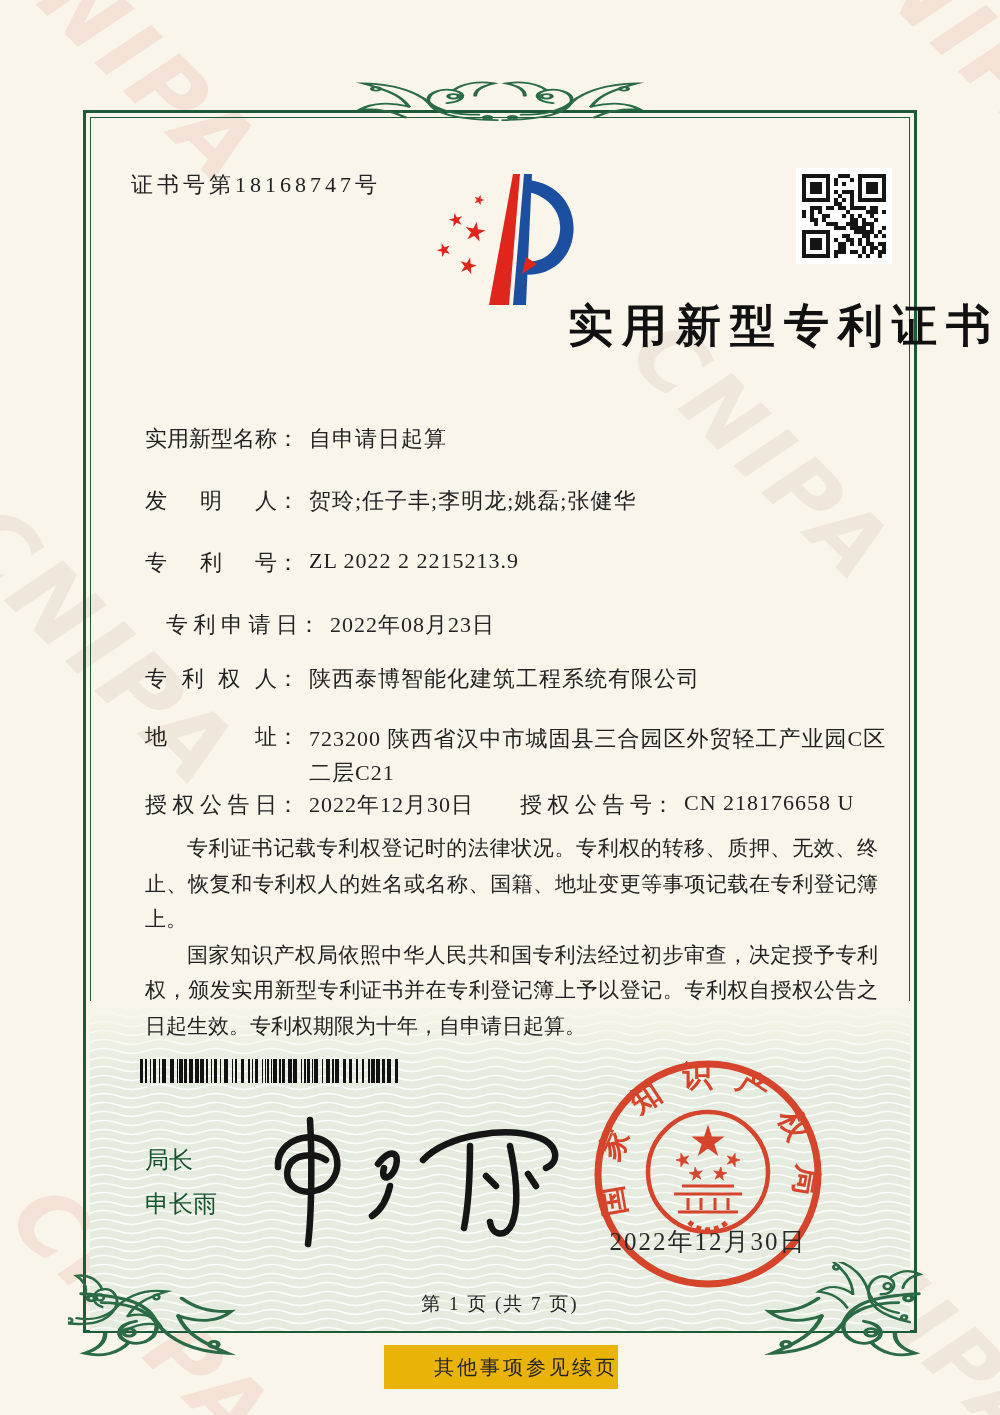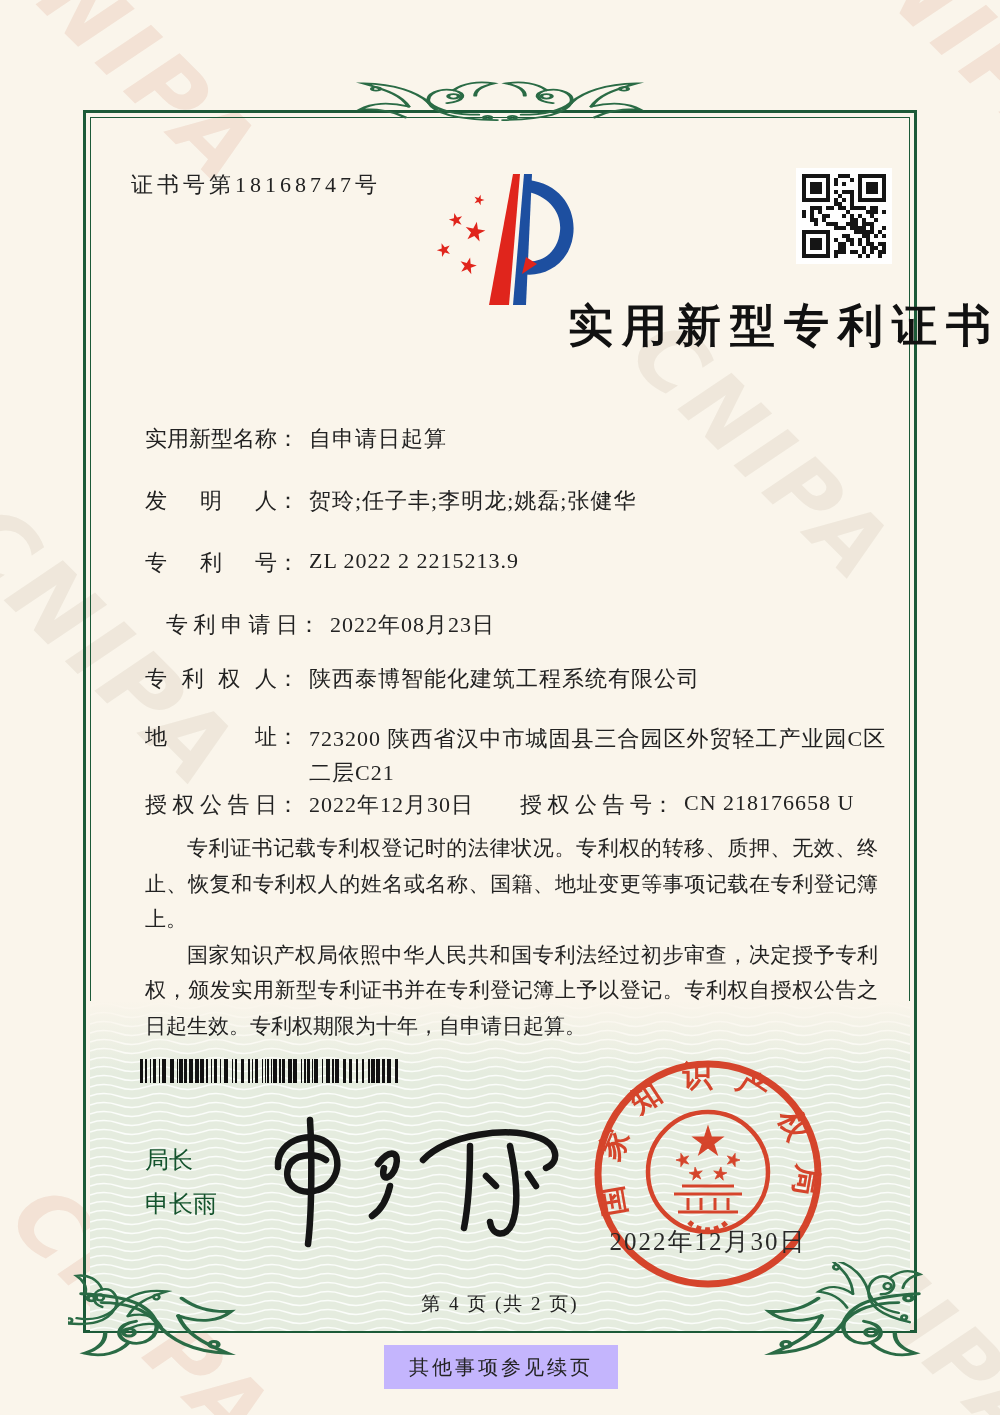--- a/index.html
+++ b/index.html
@@ -27,22 +27,22 @@
   .grant2{position:absolute;left:375px;top:0;white-space:nowrap;}
   .paras{position:absolute;left:145px;top:831px;width:733px;font-size:21px;line-height:35.5px;
          text-align:justify;z-index:2;}
   .paras p{margin:0;text-indent:2em;}
   .barcode{position:absolute;left:140px;top:1059px;z-index:2;}
   .signer{position:absolute;left:145px;top:1138px;z-index:2;font-family:"Liberation Sans","DejaVu Sans",sans-serif;
           font-size:24px;line-height:44px;color:#14532d;}
   .signature{position:absolute;left:248px;top:1112px;z-index:2;}
   .seal{position:absolute;left:588px;top:1054px;z-index:3;}
   .page-ind{position:absolute;left:0;top:1291px;width:100%;text-align:center;font-size:19px;z-index:2;letter-spacing:2px;}
-  .foot-note{position:absolute;left:384px;top:1345px;width:234px;height:44px;background:#c4b5fd;z-index:2;
-             text-align:center;line-height:44px;font-size:20px;letter-spacing:3px;}
+  .foot-note{position:absolute;left:384px;top:1345px;width:234px;height:44px;background:#eab308;z-index:2;
+             text-align:right;line-height:44px;font-size:20px;letter-spacing:3px;}
 </style>
 </head>
 <body>
 
 <svg width="0" height="0" style="position:absolute" aria-hidden="true">
   <defs>
     <path id="star" d="M0,-10 L2.245,-3.09 L9.511,-3.09 L3.633,1.18 L5.878,8.09 L0,3.82 L-5.878,8.09 L-3.633,1.18 L-9.511,-3.09 L-2.245,-3.09 Z"></path>
     <g id="flourish" fill="none" stroke="#2a6b45" stroke-width="2.6" stroke-linecap="round">
       <path d="M2 62 C30 60 42 52 46 36 C48 23 39 14 30 18 C21 22 23 35 34 37"></path>
       <path d="M46 36 C54 20 68 9 88 8 C72 18 63 27 59 42"></path>
@@ -373,17 +373,17 @@
           <path d="M-34 22 H34"></path>
           <path d="M-20 26 V38 M-7 26 V38 M7 26 V38 M20 26 V38"></path>
           <path d="M-30 40 H30"></path>
         </g>
         <path d="M-19 50 A 27 27 0 0 0 19 50" fill="none" stroke-width="5" stroke-dasharray="5 4"></path>
       </g>
       <text x="120" y="196" text-anchor="middle" font-size="25" fill="#1a1a1a" letter-spacing="2" font-family="'Liberation Serif',serif">2022年12月30日</text>
     </g>
   </svg>
 
-  <div class="page-ind">第 4 页 (共 2 页)</div>
+  <div class="page-ind">第 1 页 (共 7 页)</div>
 
   <div class="foot-note">其他事项参见续页</div>
 
 </div>
 
 </body></html>

